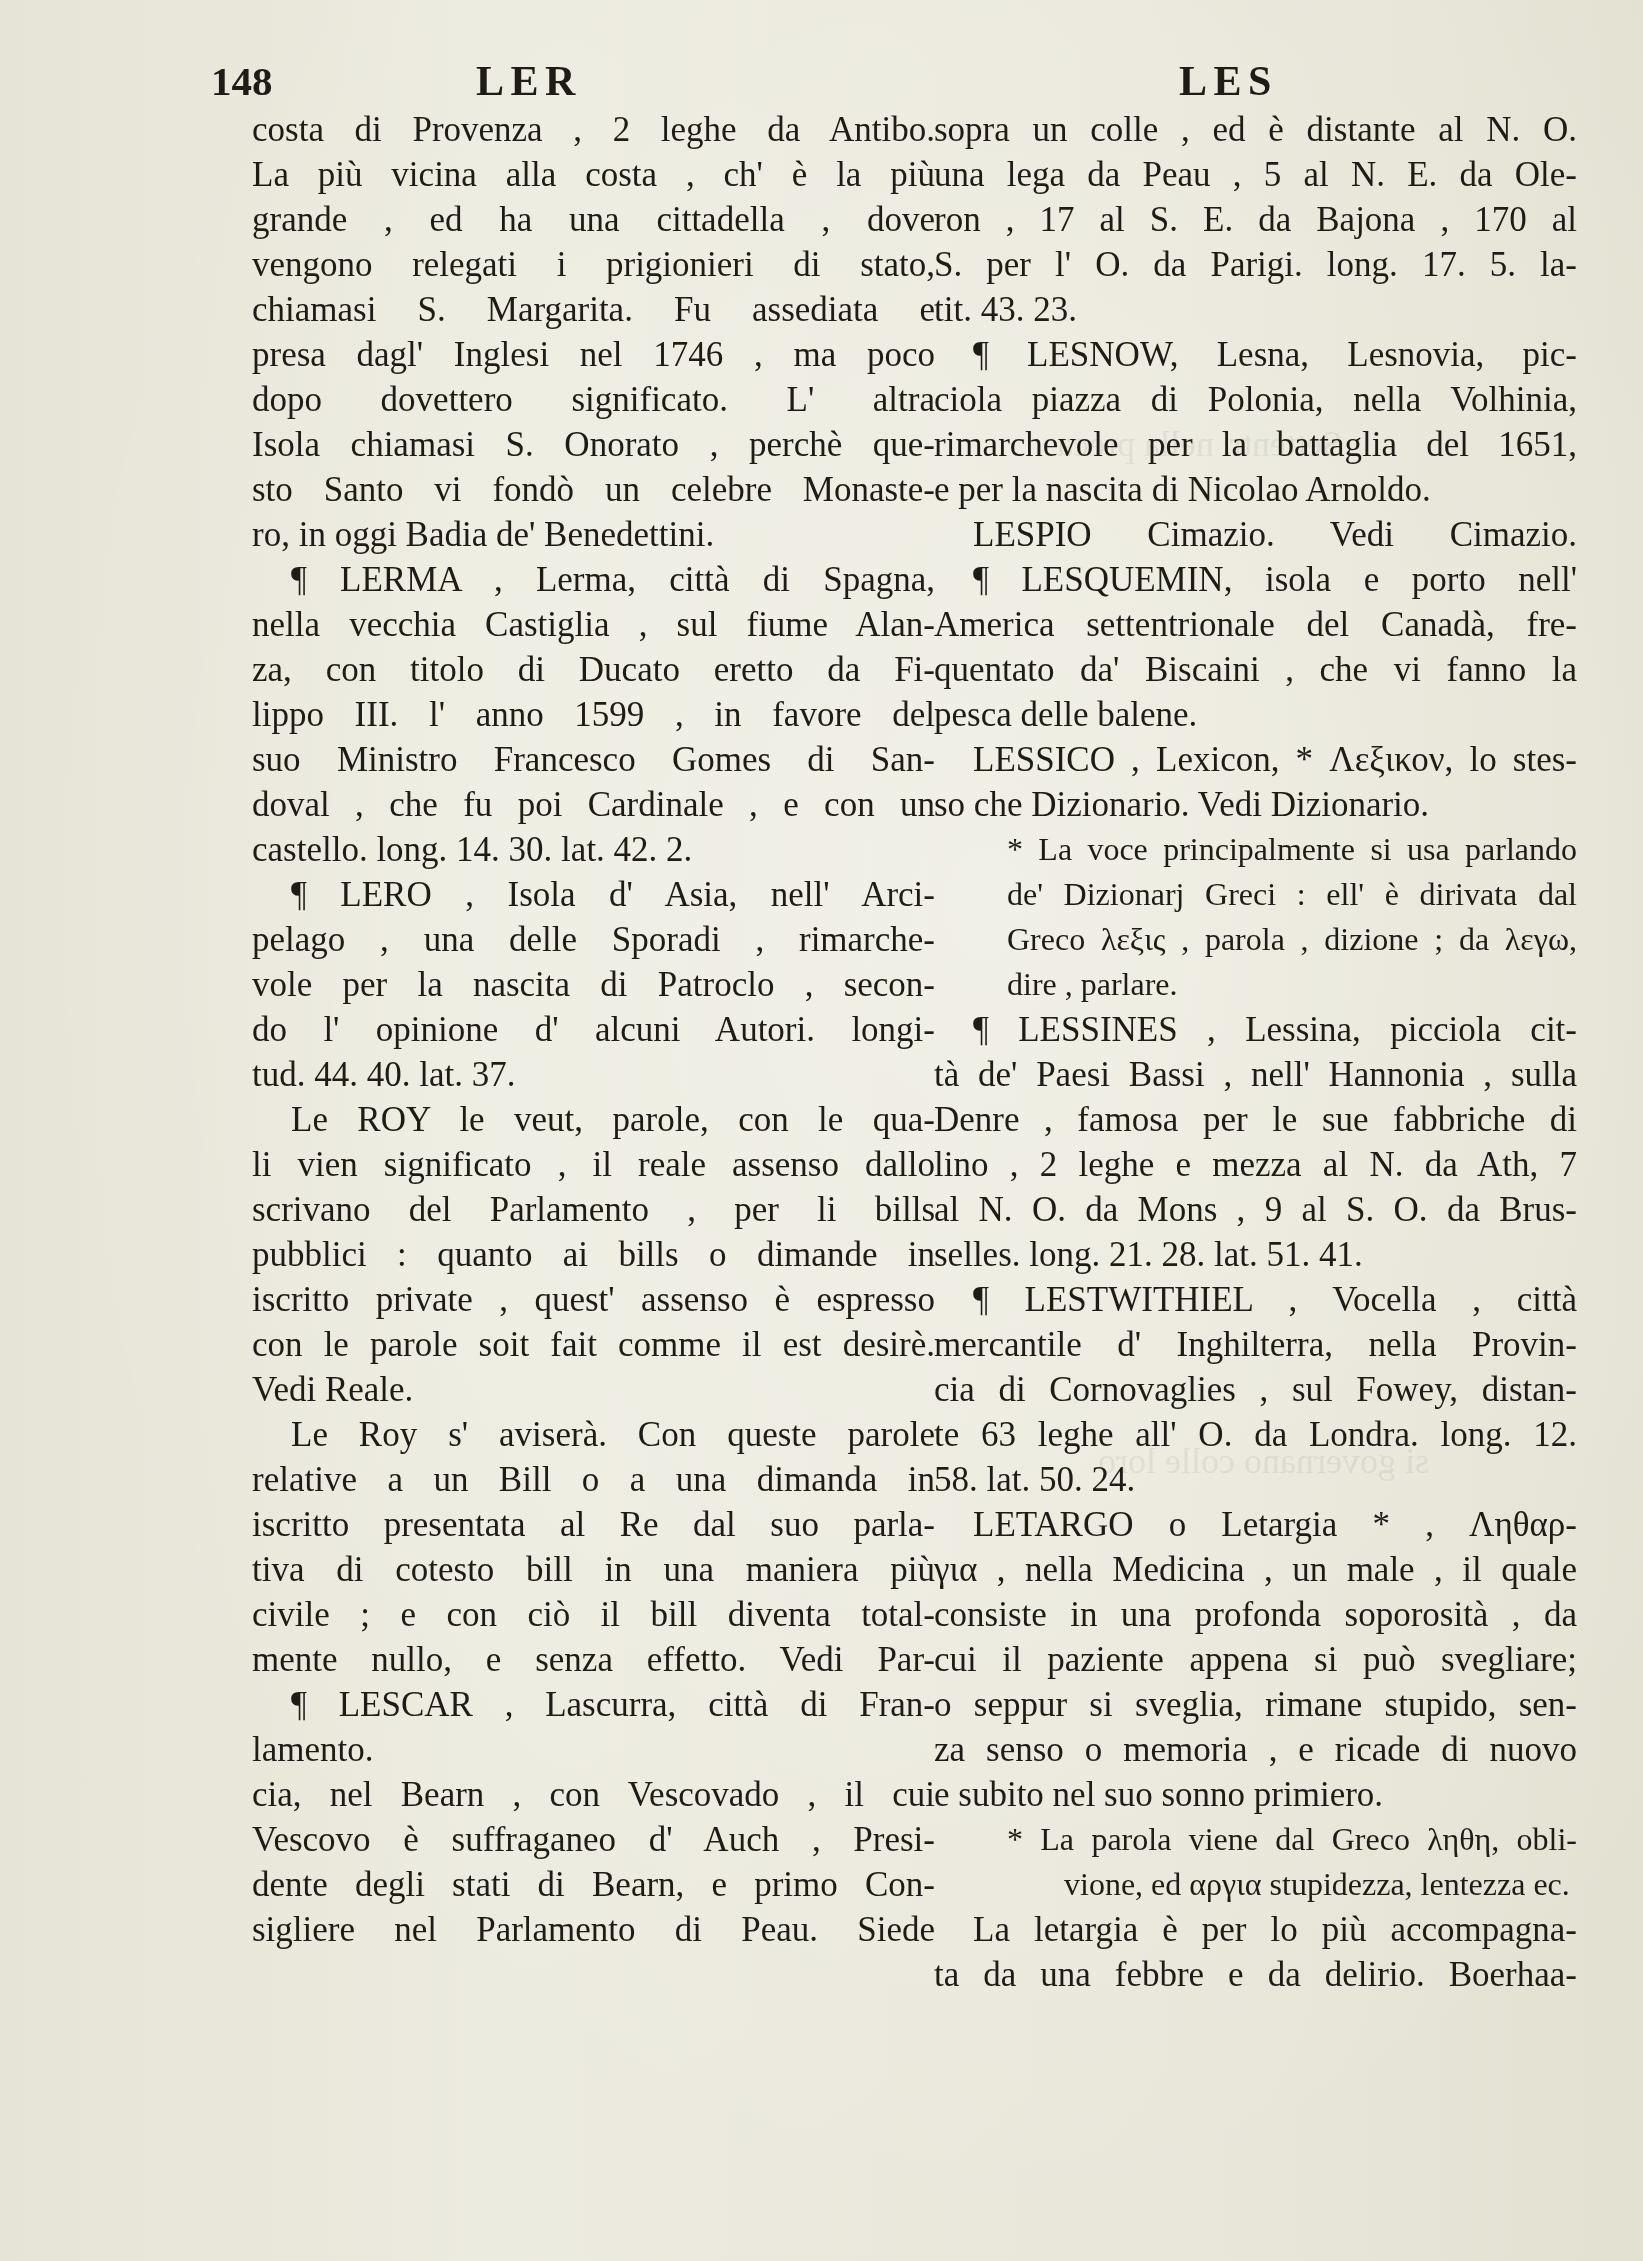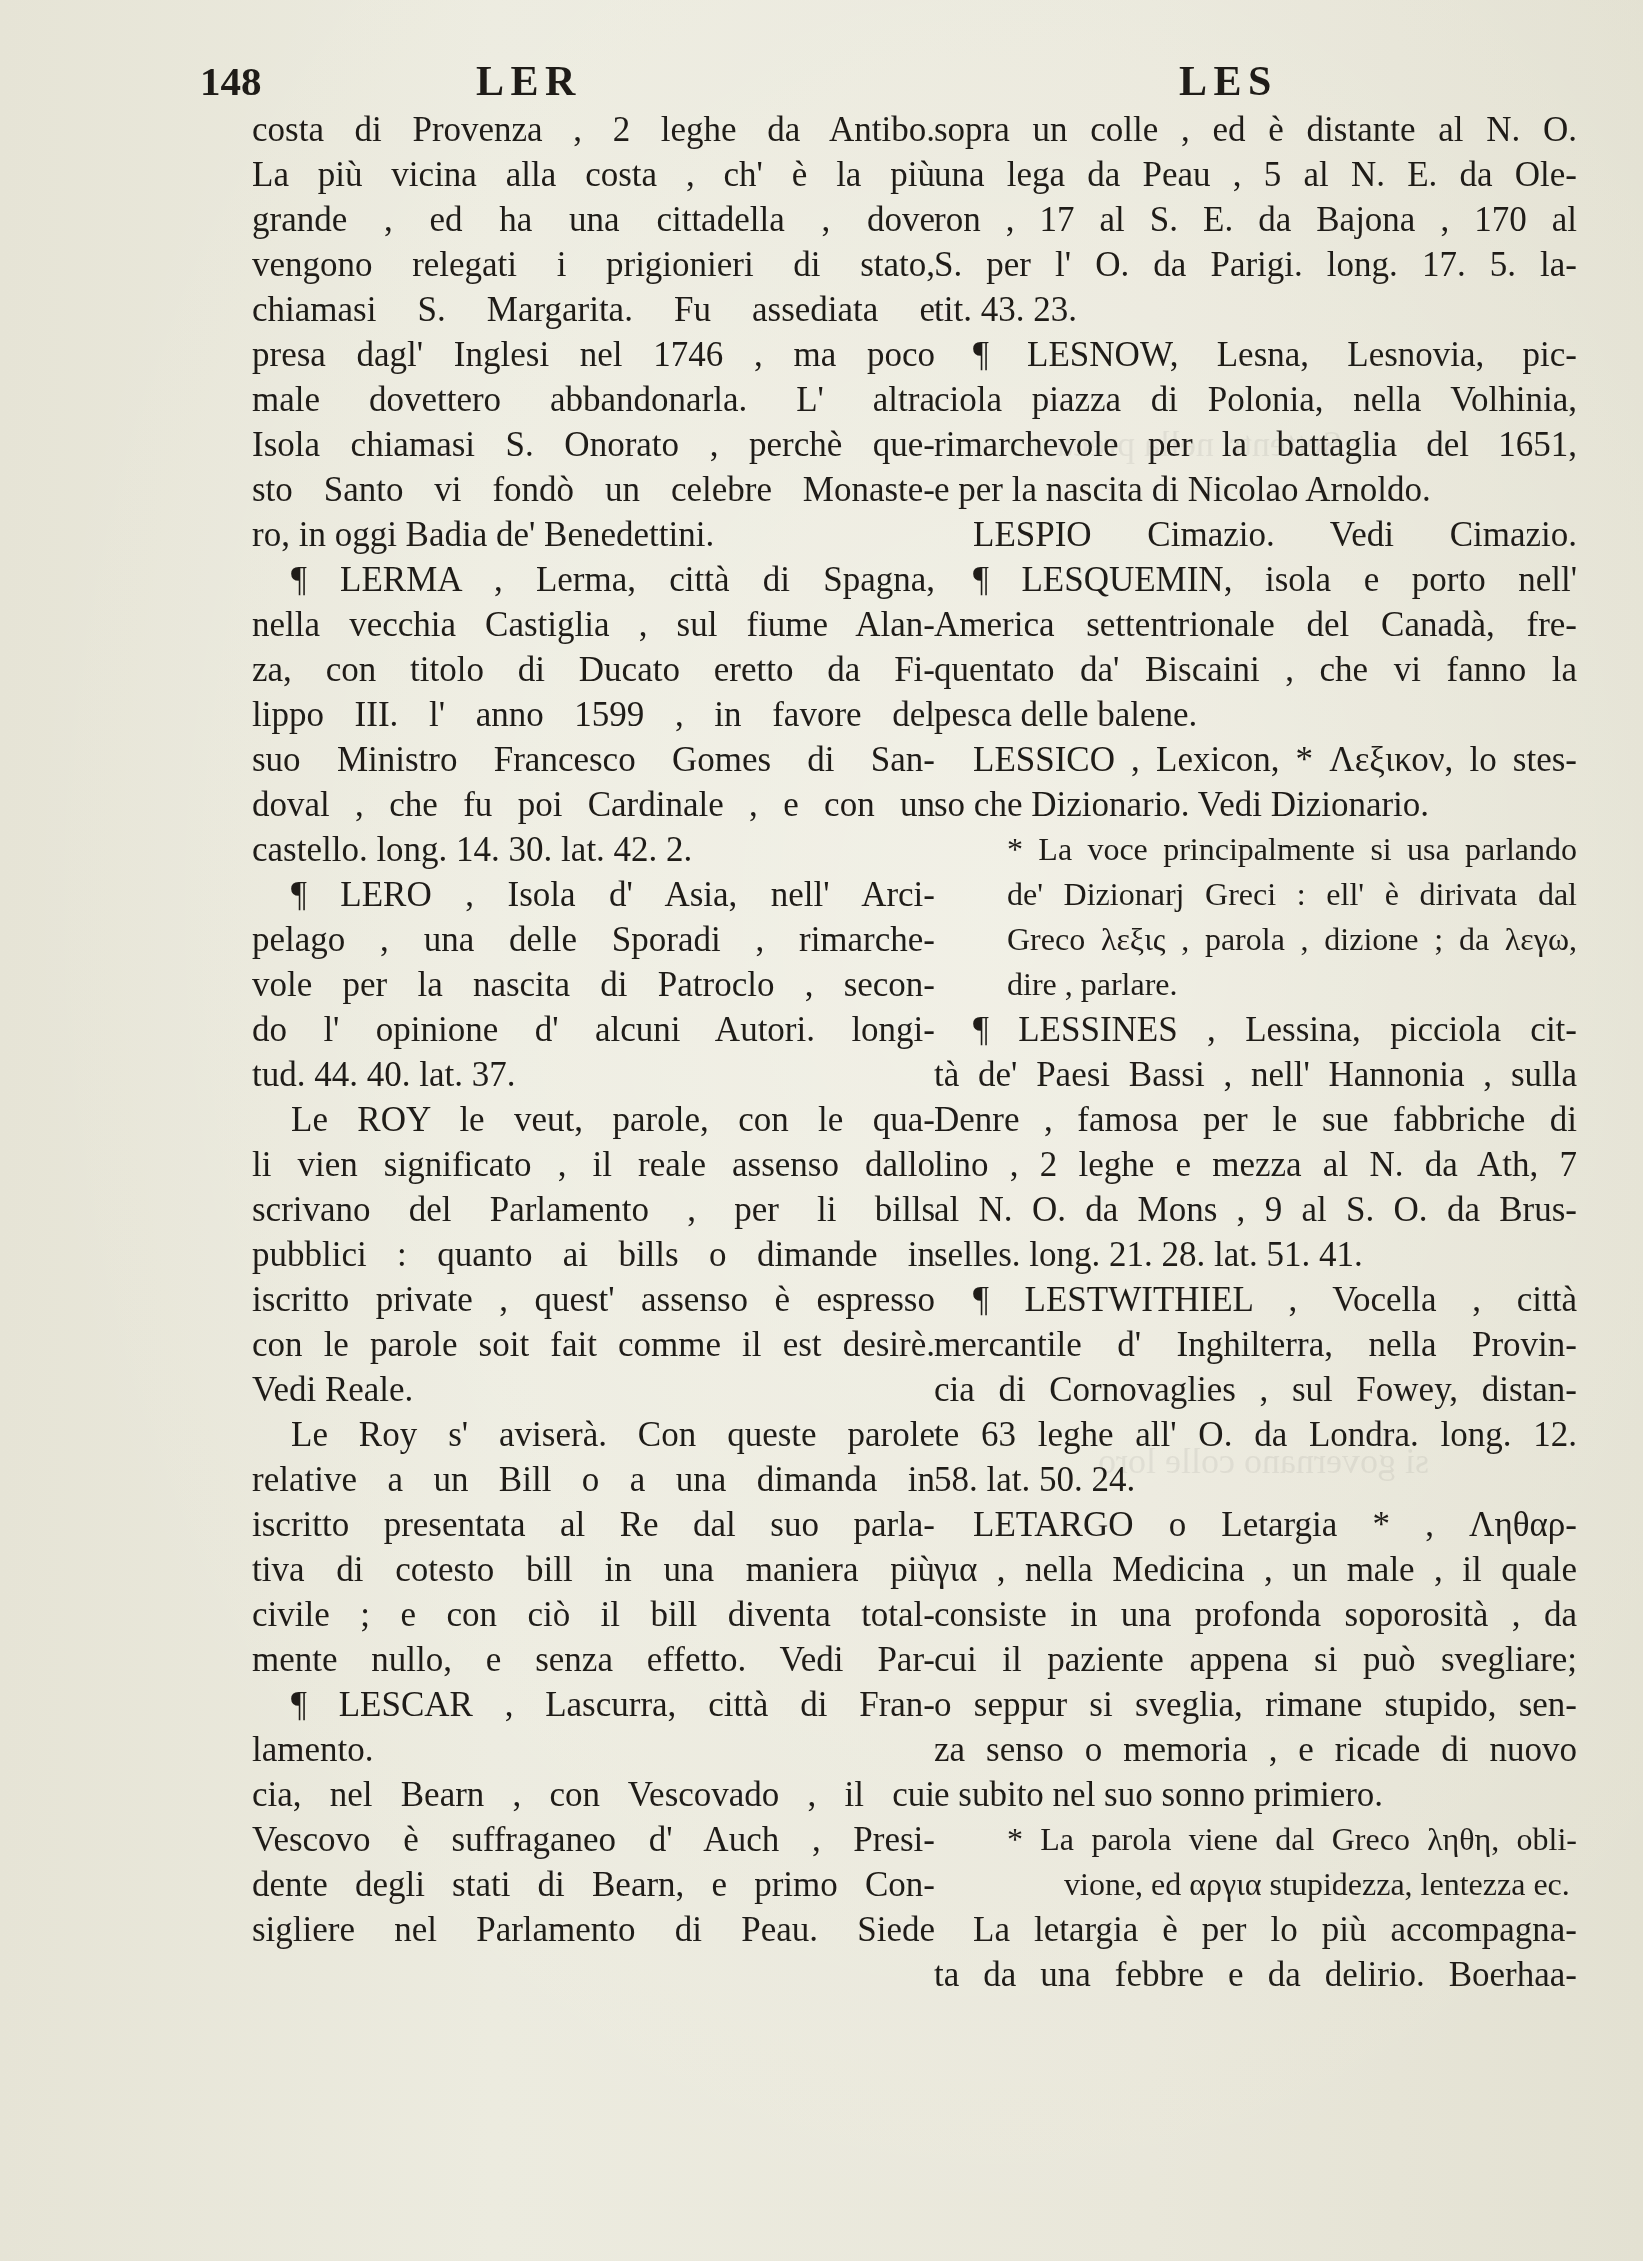--- a/index.html
+++ b/index.html
@@ -13,21 +13,21 @@
   .page {
     position: absolute; left: 0; top: 0; width: 1643px; height: 2261px;
     background:
       radial-gradient(ellipse at 60% 40%, rgba(255,255,250,0.35), rgba(0,0,0,0) 70%),
       linear-gradient(90deg, #e6e4d6 0%, #ecebdf 30%, #e9e7da 70%, #e3e1d2 100%);
   }
   .header {
     position: absolute; top: 57px; height: 57px;
     font-size: 42px; letter-spacing: 6.5px; font-weight: bold;
   }
-  .page-number { left: 200px; letter-spacing: 0; font-size: 41px; }
+  .page-number { left: 211px; letter-spacing: 0; font-size: 41px; }
   .running-left { left: 476px; text-align: center; }
   .running-right { left: 1179px; }
   .column {
     position: absolute; top: 107px; width: 683px;
     font-size: 35px; line-height: 45px;
   }
   .col-left { left: 252px; }
   .col-right { left: 934px; width: 643px; }
   .line { white-space: nowrap; display: block; text-align: justify; text-align-last: justify; }
   .line.last { text-align-last: left; }
@@ -50,21 +50,21 @@
   <div class="header running-left">LER</div>
   <div class="header running-right">LES</div>
 
   <div class="column col-left" id="col-left">
       <span class="line">costa di Provenza , 2 leghe da Antibo.</span>
       <span class="line">La più vicina alla costa , ch' è la più</span>
       <span class="line">grande , ed ha una cittadella , dove</span>
       <span class="line">vengono relegati i prigionieri di stato,</span>
       <span class="line">chiamasi S. Margarita. Fu assediata e</span>
       <span class="line">presa dagl' Inglesi nel 1746 , ma poco</span>
-      <span class="line">male dovettero abbandonarla. L' altra</span>
+      <span class="line">dopo dovettero significato. L' altra</span>
       <span class="line">Isola chiamasi S. Onorato , perchè que-</span>
       <span class="line">sto Santo vi fondò un celebre Monaste-</span>
       <span class="line last">ro, in oggi Badia de' Benedettini.</span>
       <span class="line indent">¶ LERMA , Lerma, città di Spagna,</span>
       <span class="line">nella vecchia Castiglia , sul fiume Alan-</span>
       <span class="line">za, con titolo di Ducato eretto da Fi-</span>
       <span class="line">lippo III. l' anno 1599 , in favore del</span>
       <span class="line">suo Ministro Francesco Gomes di San-</span>
       <span class="line">doval , che fu poi Cardinale , e con un</span>
       <span class="line last">castello. long. 14. 30. lat. 42. 2.</span>

